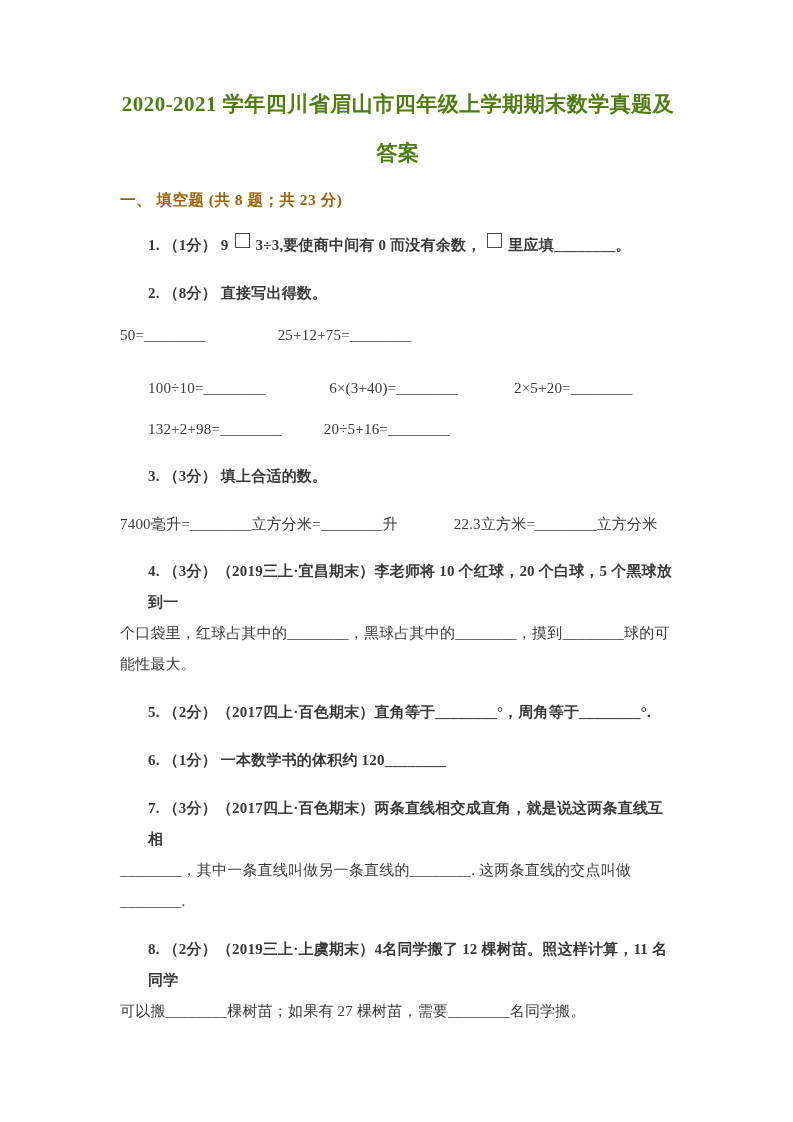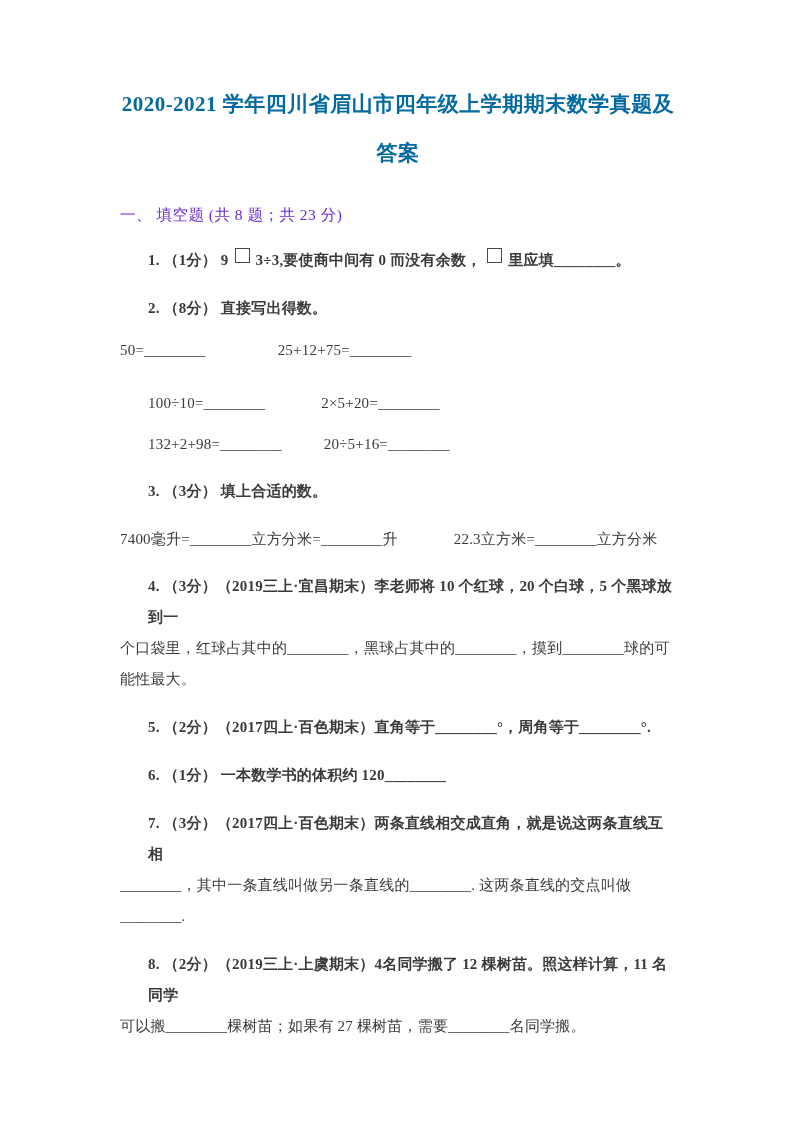--- a/index.html
+++ b/index.html
@@ -4,26 +4,26 @@
 <style>
   html,body{margin:0;padding:0;background:#ffffff;}
   .doc{
     width:793px;height:1122px;box-sizing:border-box;background:#ffffff;
     padding:86px 117px 0 120px;
     font-family:"Liberation Serif","DejaVu Serif",serif;
     font-size:15px;color:#3a3a3a;
   }
   .title{
     font-size:21px;font-weight:bold;text-align:center;line-height:36px;
-    color:#0369a1;letter-spacing:0.5px;
+    color:#4d7c0f;letter-spacing:0.5px;
   }
   .title + .title{margin-top:13px;}
   .sec{
-    font-size:15.5px;font-weight:normal;color:#6d28d9;
-    margin-top:31px;line-height:26px;letter-spacing:0.5px;
+    font-size:15.5px;font-weight:bold;color:#a16207;
+    margin-top:16px;line-height:26px;letter-spacing:0.5px;
   }
   .para{line-height:31px;margin-top:17px;letter-spacing:0.2px;font-weight:bold;}
   .indent{padding-left:28px;}
   .wrapline{line-height:31px;letter-spacing:0.2px;}
   .math-line{line-height:30px;margin-top:11px;display:flex;letter-spacing:0.2px;}
   .math-line.first{margin-top:21px;}
   .spread{justify-content:space-between;}
   .gap80{margin-left:72px;}
   .gap64{margin-left:64px;}
   .gap56{margin-left:56px;}
@@ -48,20 +48,21 @@
   </div>
 
   <div class="para indent">2. （8分） 直接写出得数。</div>
 
   <div class="math-line">
     <span>50=________</span>
     <span class="gap80">25+12+75=________</span>
   </div>
   <div class="math-line indent" style="margin-top:23px;">
     <span>100÷10=________</span>
+    <span class="gap64">6×(3+40)=________</span>
     <span class="gap56">2×5+20=________</span>
   </div>
   <div class="math-line indent" style="">
     <span>132+2+98=________</span>
     <span class="gap42">20÷5+16=________</span>
   </div>
 
   <div class="para indent">3. （3分） 填上合适的数。</div>
   <div class="math-line" style="margin-top:17px;">
     <span>7400毫升=________立方分米=________升</span>

